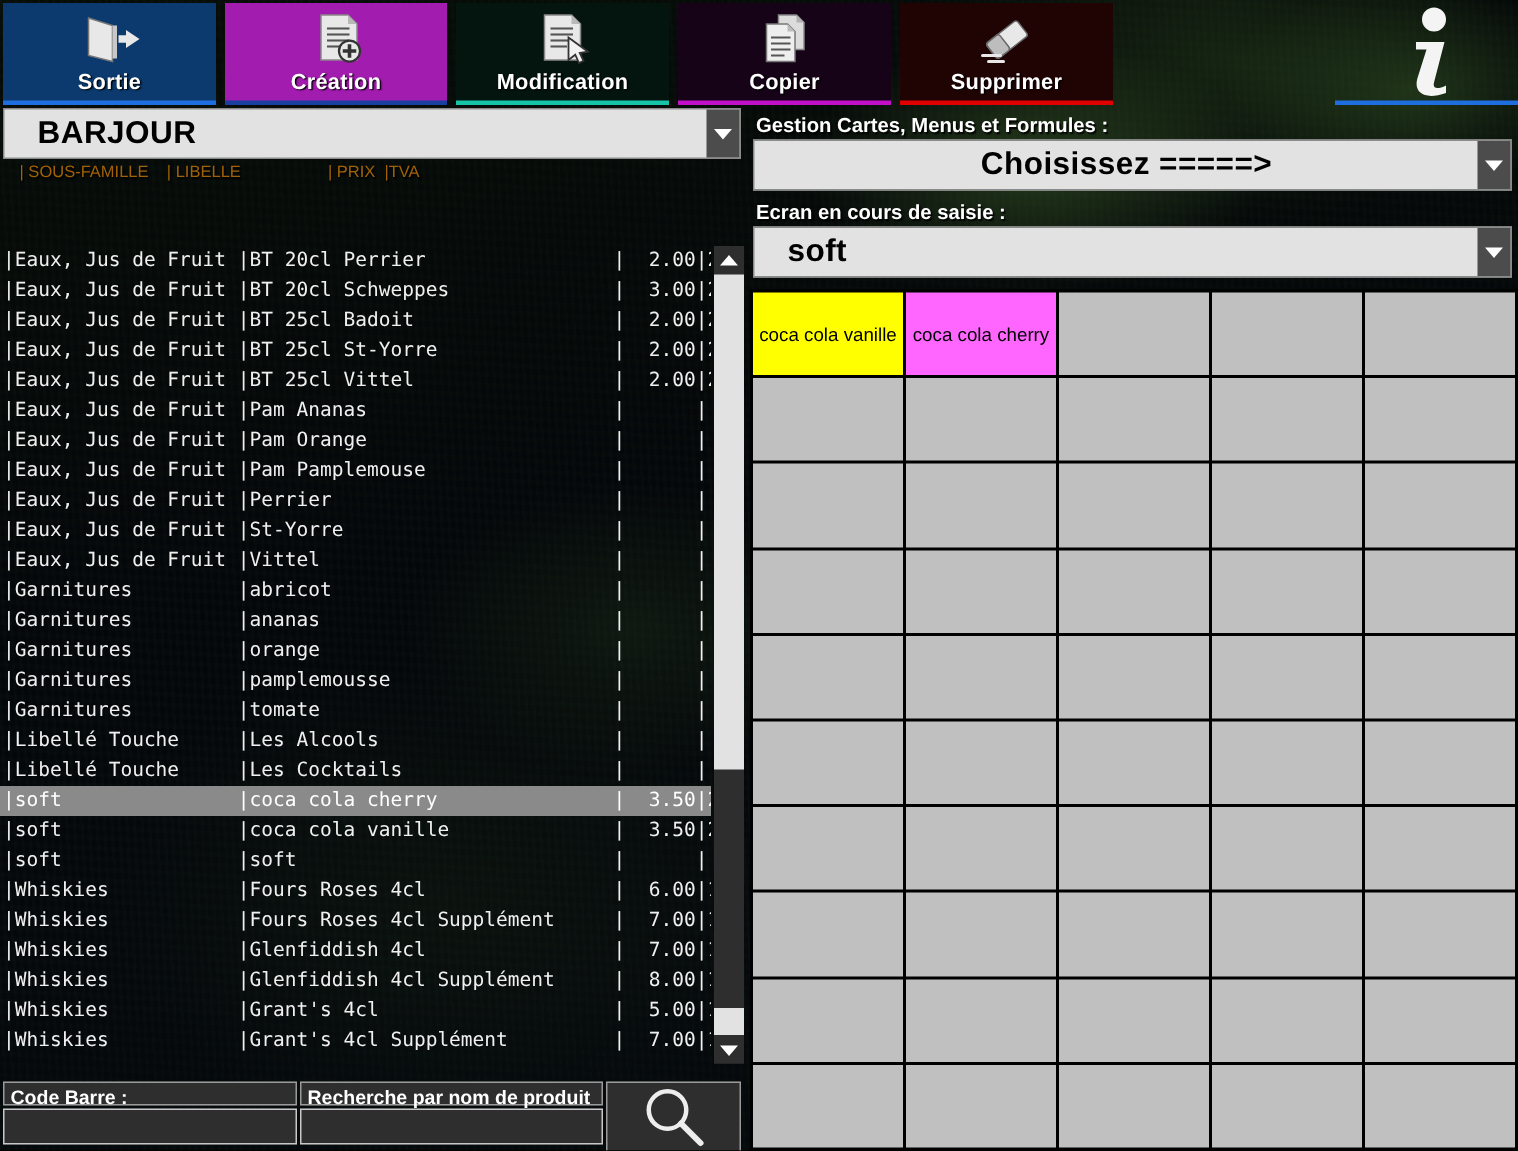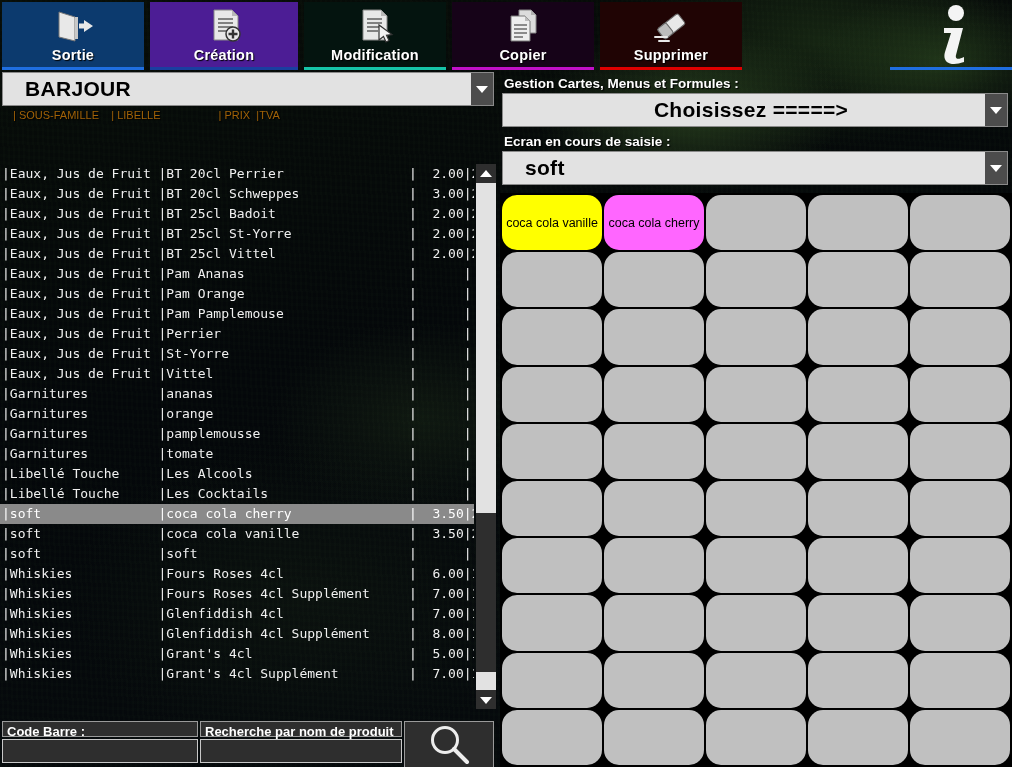--- a/index.html
+++ b/index.html
@@ -44,21 +44,21 @@
   }
   .tbtn .glyph { height:42px; display:flex; align-items:center; justify-content:center; margin-top:3px; }
   .tbtn .tlabel {
     color:#ffffff; font-size:14.5px; font-weight:bold; letter-spacing:.2px;
     text-shadow:1px 1px 1px #000; line-height:15px; margin-top:1px;
   }
   .tbtn .bar { position:absolute; left:0; bottom:0; width:100%; height:3px; }
 
   #btn-sortie      { left:2px;   width:142px; background:#0c3a6e; }
   #btn-sortie .bar { background:#1f6ee0; }
-  #btn-creation    { left:150px; width:148px; background:#4c1d95; }
+  #btn-creation    { left:150px; width:148px; background:#a21caf; }
   #btn-creation .bar { background:#1a3fa0; }
   #btn-modif       { left:304px; width:142px; background:#04140f; }
   #btn-modif .bar  { background:#16c4a8; }
   #btn-copier      { left:452px; width:142px; background:#160318; }
   #btn-copier .bar { background:#c210c8; }
   #btn-suppr       { left:600px; width:142px; background:#200404; }
   #btn-suppr .bar  { background:#e00000; }
   #btn-info        { left:890px; width:122px; background:transparent; }
   #btn-info .bar   { background:#1f6ee0; }
 
@@ -140,21 +140,21 @@
   
   #right { position:absolute; left:500px; top:72px; width:512px; height:695px; }
   #grid {
     position:absolute; left:0px; top:121px; width:512px; height:574px;
     display:grid; grid-template-columns:repeat(5,1fr); grid-template-rows:repeat(10,1fr);
     gap:2px; background:#000; border:2px solid #000;
   }
   .cell {
     background:#c0c0c0; display:flex; align-items:center; justify-content:center;
     font-size:12.5px; color:#000; text-align:center; cursor:pointer; overflow:hidden;
-    padding:2px; line-height:14px;border-radius:15px;
+    padding:2px; line-height:14px;
   }
 </style>
 </head>
 <body>
 
 <div id="app">
   <div id="backdrop"></div>
   <div id="noise"></div>
 
   <div id="toolbar">
@@ -273,20 +273,21 @@
           <div class="lrow">|Eaux, Jus de Fruit |BT 20cl Schweppes              |  3.00|2</div>
           <div class="lrow">|Eaux, Jus de Fruit |BT 25cl Badoit                 |  2.00|2</div>
           <div class="lrow">|Eaux, Jus de Fruit |BT 25cl St-Yorre               |  2.00|2</div>
           <div class="lrow">|Eaux, Jus de Fruit |BT 25cl Vittel                 |  2.00|2</div>
           <div class="lrow">|Eaux, Jus de Fruit |Pam Ananas                     |      |</div>
           <div class="lrow">|Eaux, Jus de Fruit |Pam Orange                     |      |</div>
           <div class="lrow">|Eaux, Jus de Fruit |Pam Pamplemouse                |      |</div>
           <div class="lrow">|Eaux, Jus de Fruit |Perrier                        |      |</div>
           <div class="lrow">|Eaux, Jus de Fruit |St-Yorre                       |      |</div>
           <div class="lrow">|Eaux, Jus de Fruit |Vittel                         |      |</div>
+          <div class="lrow">|Garnitures         |abricot                        |      |</div>
           <div class="lrow">|Garnitures         |ananas                         |      |</div>
           <div class="lrow">|Garnitures         |orange                         |      |</div>
           <div class="lrow">|Garnitures         |pamplemousse                   |      |</div>
           <div class="lrow">|Garnitures         |tomate                         |      |</div>
           <div class="lrow">|Libellé Touche     |Les Alcools                    |      |</div>
           <div class="lrow">|Libellé Touche     |Les Cocktails                  |      |</div>
           <div class="lrow sel">|soft               |coca cola cherry               |  3.50|2</div>
           <div class="lrow">|soft               |coca cola vanille              |  3.50|2</div>
           <div class="lrow">|soft               |soft                           |      |</div>
           <div class="lrow">|Whiskies           |Fours Roses 4cl                |  6.00|1</div>

